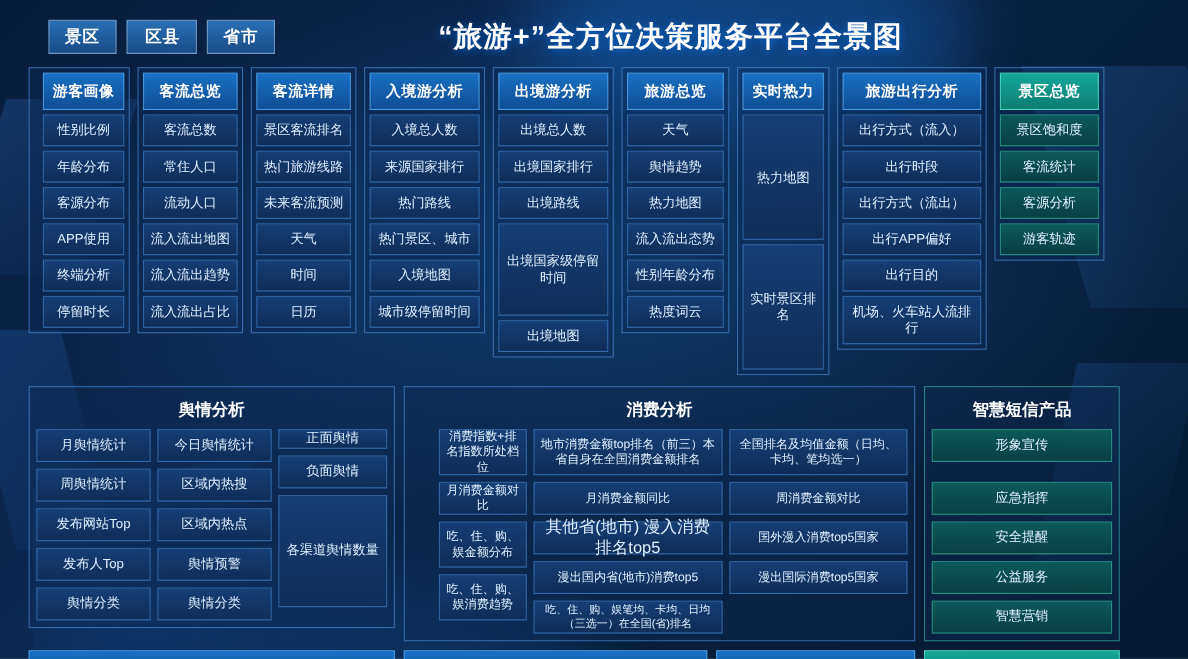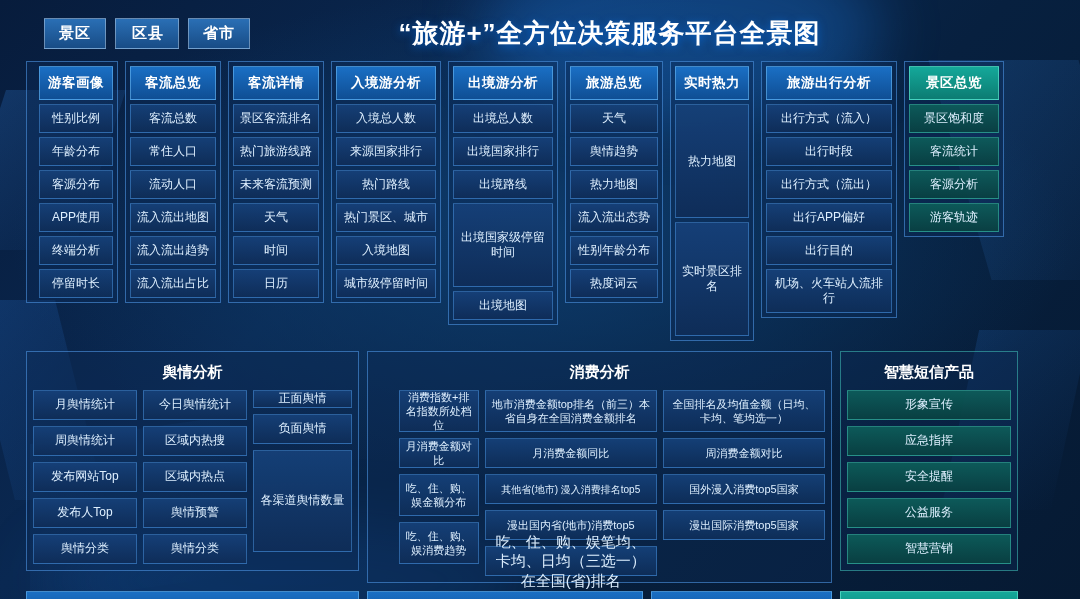--- a/index.html
+++ b/index.html
@@ -237,38 +237,38 @@
       <div class="grid">
         <div class="gcol" style="width:86px;margin-left:25px;">
           <div class="bcell" style="height:42px;font-size:11px;">消费指数+排名指数所处档位</div>
           <div class="bcell" style="height:30px;font-size:11px;">月消费金额对比</div>
           <div class="bcell" style="height:42px;font-size:11px;">吃、住、购、娱金额分布</div>
           <div class="bcell" style="height:42px;font-size:11px;">吃、住、购、娱消费趋势</div>
         </div>
         <div class="gcol" style="width:186px;">
           <div class="bcell" style="height:42px;font-size:11px;">地市消费金额top排名（前三）本省自身在全国消费金额排名</div>
           <div class="bcell" style="height:30px;font-size:11px;">月消费金额同比</div>
-          <div class="bcell" style="height:30px;font-size:10px;text-align:center;">其他省(地市) 漫入消费排名top5</div>
+          <div class="bcell" style="height:30px;font-size:15px;text-align:center;">其他省(地市) 漫入消费排名top5</div>
           <div class="bcell" style="height:30px;font-size:11px;">漫出国内省(地市)消费top5</div>
-          <div class="bcell" style="height:30px;font-size:15px;">吃、住、购、娱笔均、卡均、日均（三选一）在全国(省)排名</div>
+          <div class="bcell" style="height:30px;font-size:10px;">吃、住、购、娱笔均、卡均、日均（三选一）在全国(省)排名</div>
         </div>
         <div class="gcol" style="width:175px;">
           <div class="bcell" style="height:42px;font-size:11px;">全国排名及均值金额（日均、卡均、笔均选一）</div>
           <div class="bcell" style="height:30px;font-size:11px;">周消费金额对比</div>
           <div class="bcell" style="height:30px;font-size:11px;">国外漫入消费top5国家</div>
           <div class="bcell" style="height:30px;font-size:11px;">漫出国际消费top5国家</div>
         </div>
       </div>
     </div>
 
     <div class="panel teal" style="width:178px;">
       <div class="panel-title">智慧短信产品</div>
       <div class="gcol">
         <div class="bcell" style="height:30px;">形象宣传</div>
-        <div class="bcell" style="height:30px;">应急指挥</div>
+        <div class="bcell" style="height:30px;margin-top:12px;">应急指挥</div>
         <div class="bcell" style="height:30px;">安全提醒</div>
         <div class="bcell" style="height:30px;">公益服务</div>
         <div class="bcell" style="height:30px;">智慧营销</div>
       </div>
     </div>
 
   </div>
 
   <div class="footer">
     <div class="fbar" style="width:333px;">面向省、地市、区县、景区用户</div>

